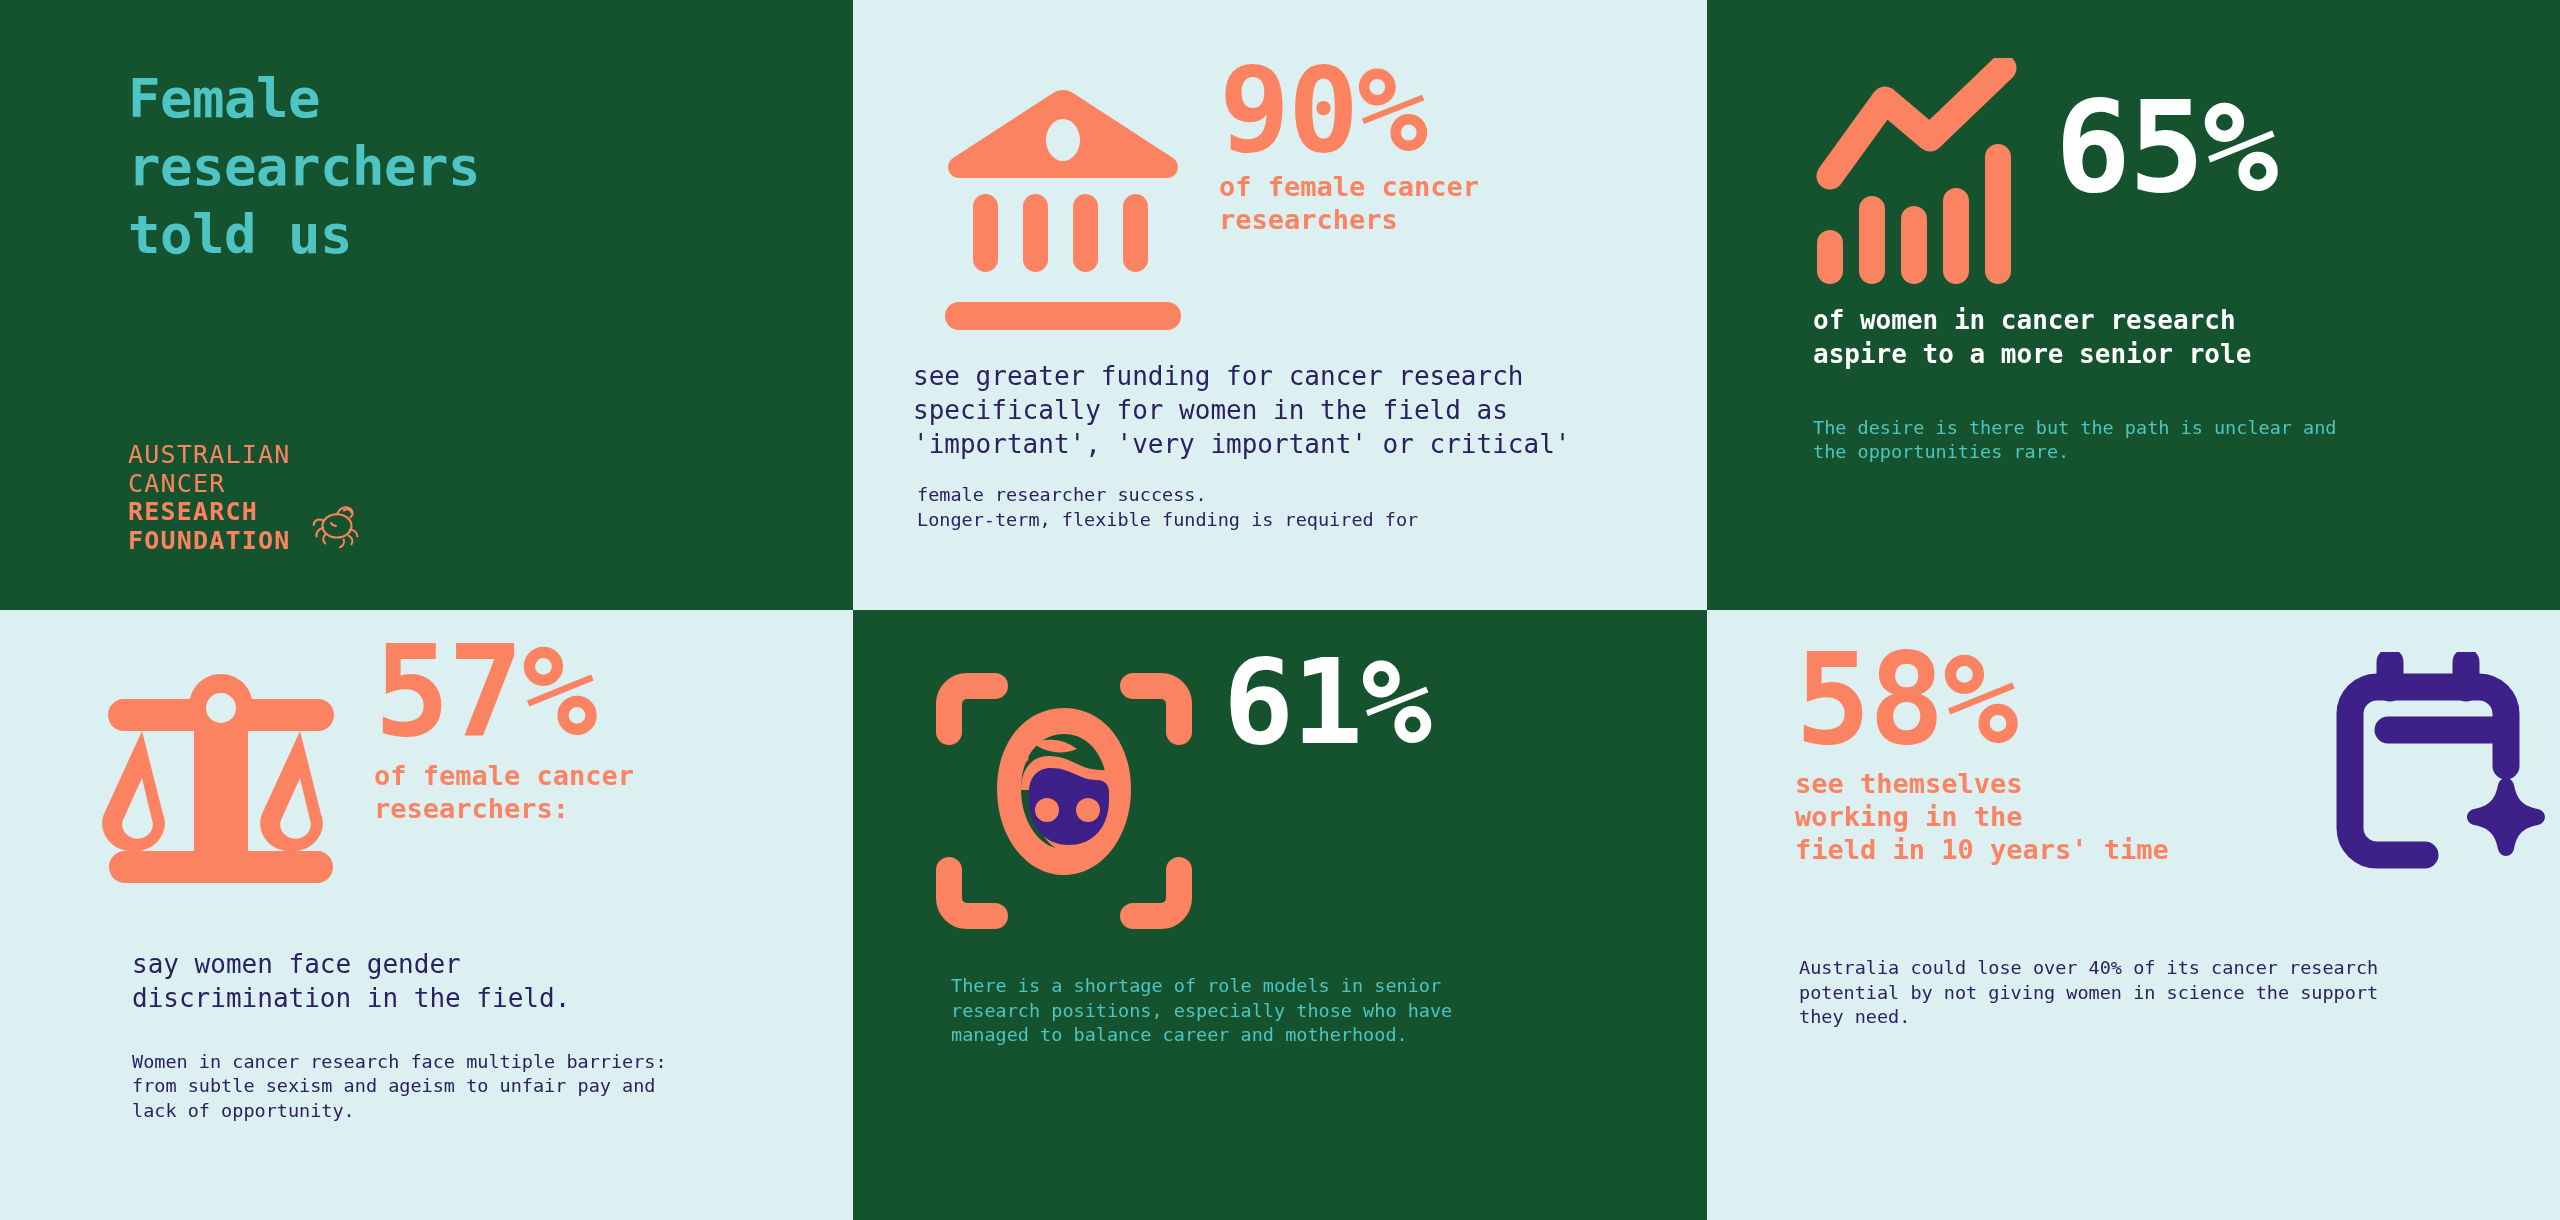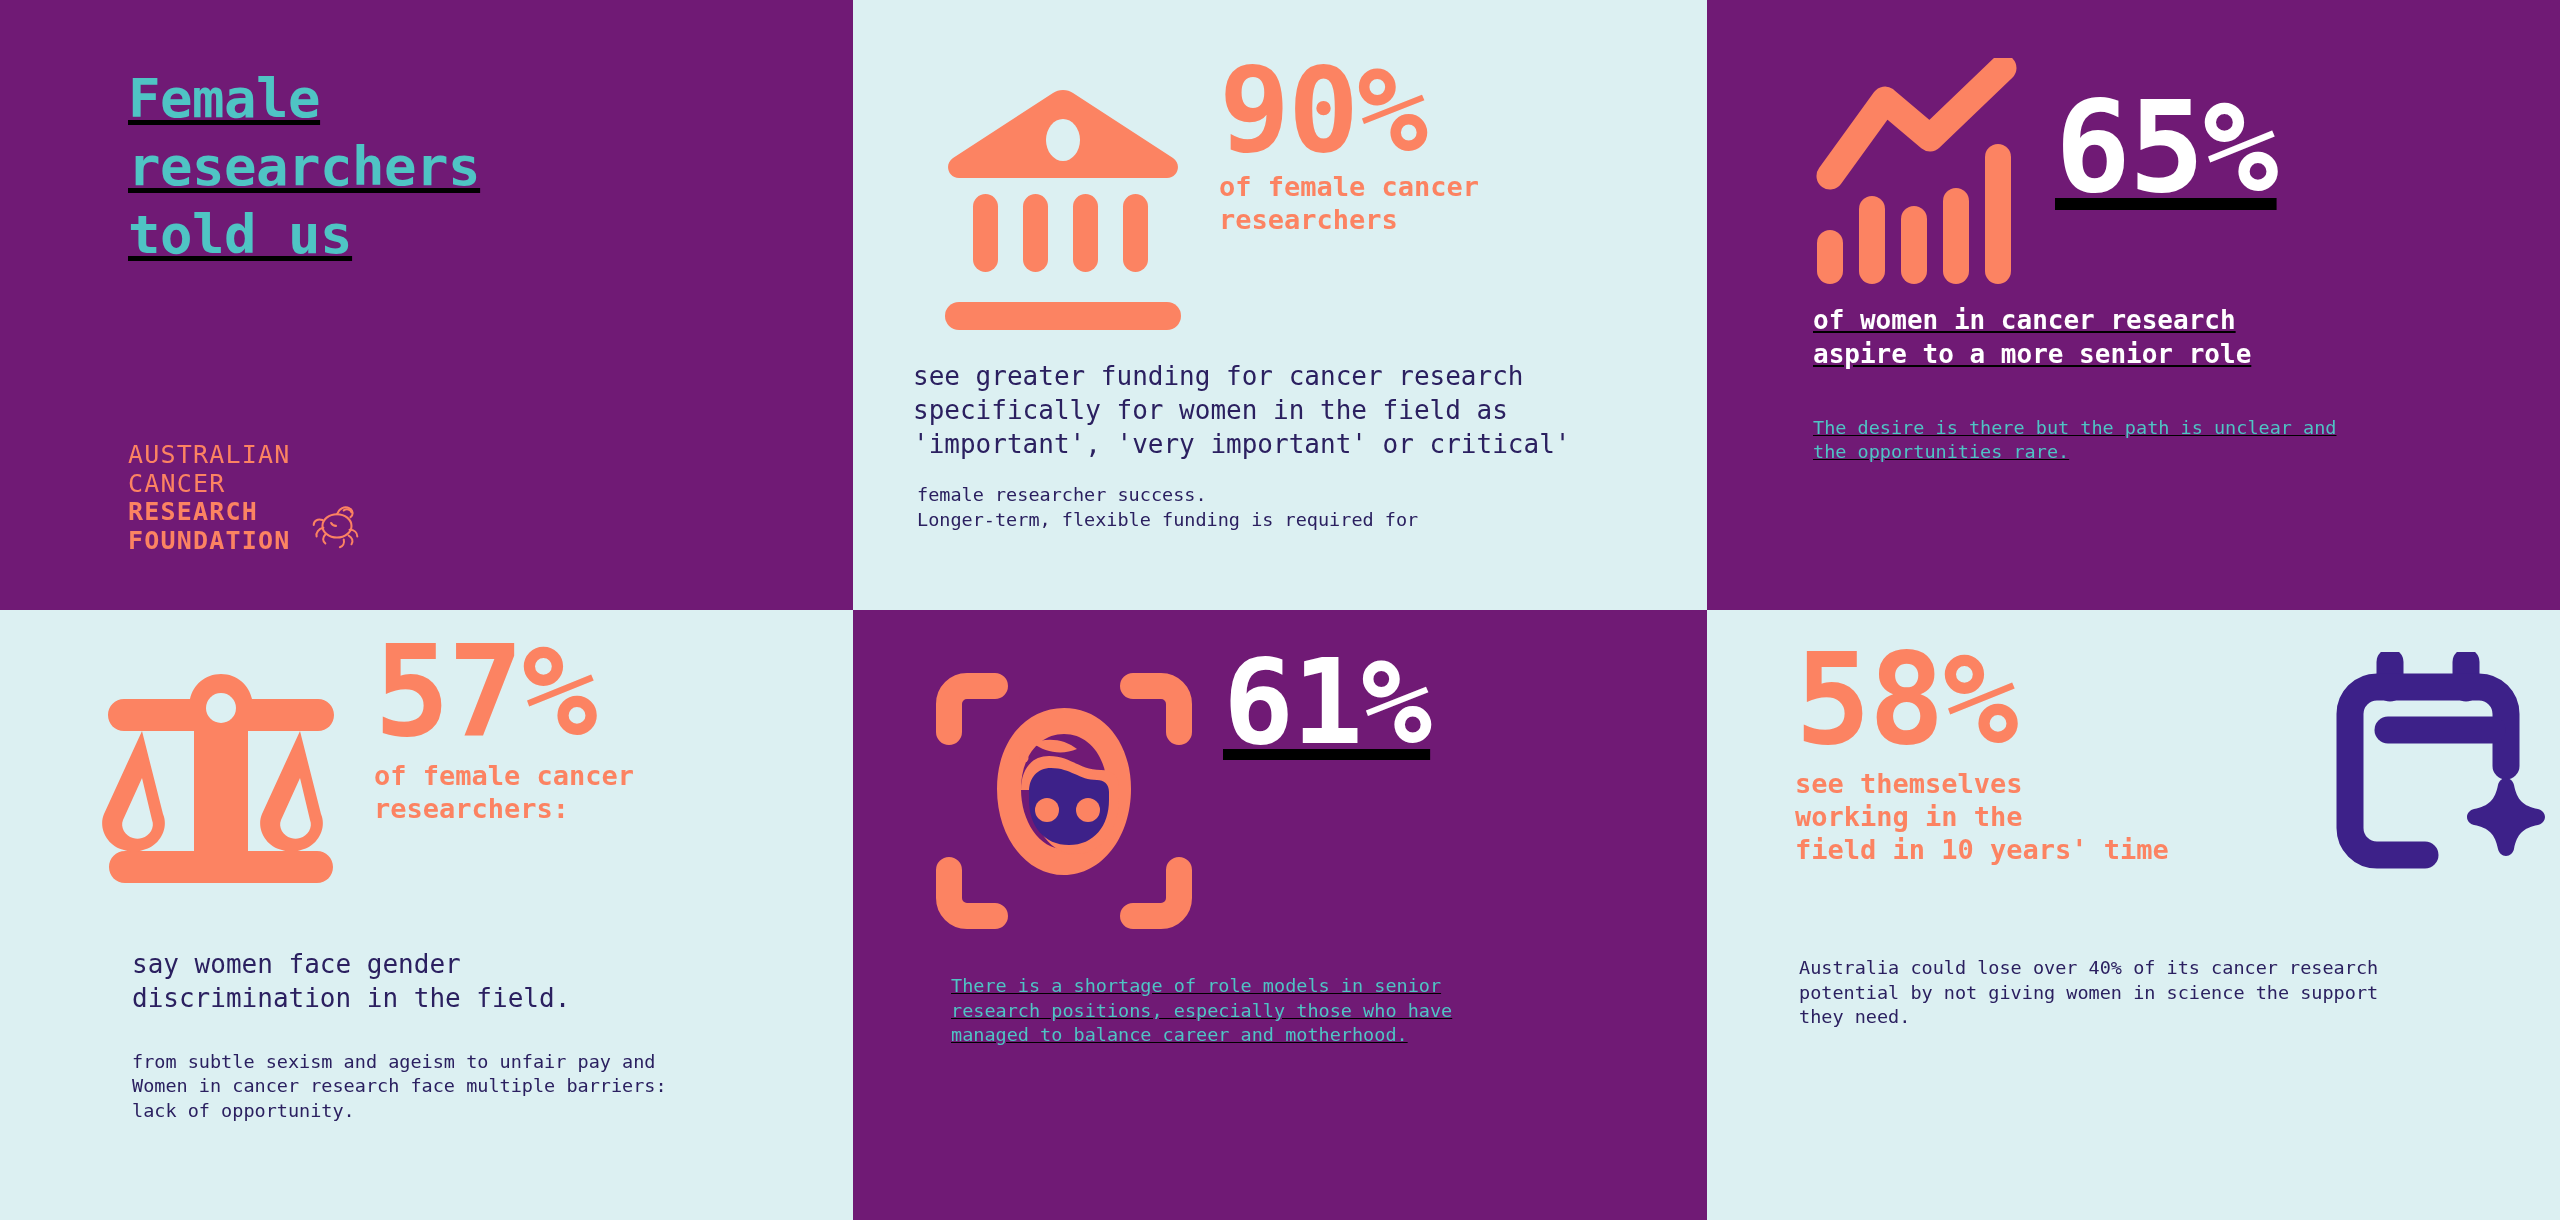--- a/index.html
+++ b/index.html
@@ -18,21 +18,21 @@
     display: grid;
     grid-template-columns: 853px 854px 853px;
     grid-template-rows: 610px 610px;
   }
 
   .panel {
     position: relative;
     overflow: hidden;
     padding: 0;
   }
-  .panel.purple { background: #701a75; text-decoration: underline; }
+  .panel.purple { background: #14532d; }
   .panel.mint   { background: #DCF0F2; }
 
   
   .p1 { padding: 72px 0 0 128px; }
 
   .headline {
     color: #4FC4C4;
     font-family: "DejaVu Sans Mono", monospace;
     font-weight: 700;
     font-size: 54px;
@@ -272,22 +272,22 @@
         </div>
       </div>
     </div>
 
     <div class="body-lg">
       <div>say women face gender</div>
       <div>discrimination in the field.</div>
     </div>
 
     <div class="body-sm">
+      <div>Women in cancer research face multiple barriers:</div>
       <div>from subtle sexism and ageism to unfair pay and</div>
-      <div>Women in cancer research face multiple barriers:</div>
       <div>lack of opportunity.</div>
     </div>
   </div>
 
   <div class="panel purple p5">
     <div class="stat-top">
       <div class="icon-wrap">
         <svg width="262" height="262" viewBox="0 0 262 262">
           <g fill="none" stroke="#FC8362" stroke-width="26" stroke-linecap="round" stroke-linejoin="round">
             <path d="M16 62V34c0-10 8-18 18-18h28"></path>

